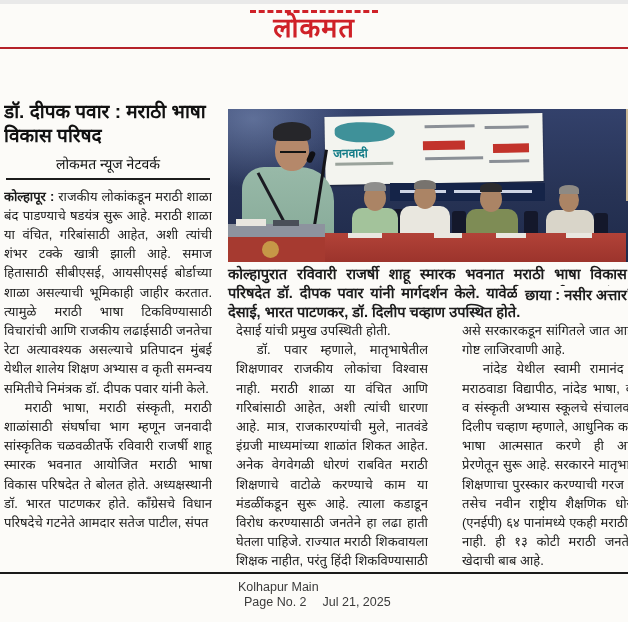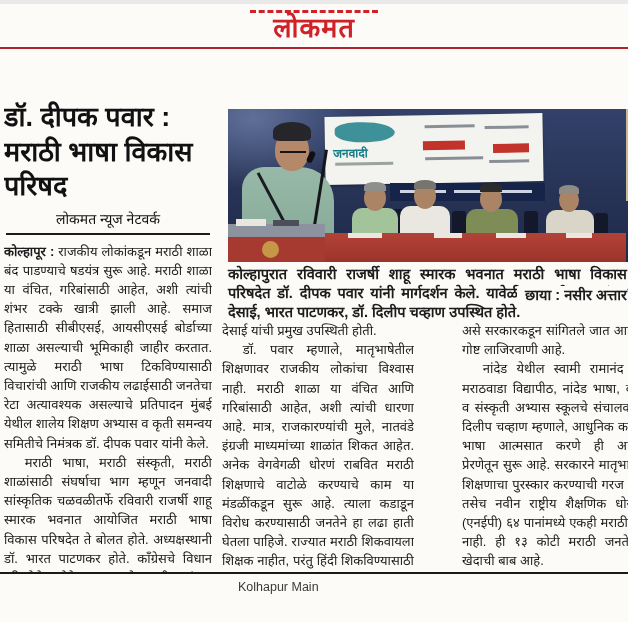--- a/index.html
+++ b/index.html
@@ -17,21 +17,21 @@
   .logo { font-size:27px; font-weight:bold; color:#cf2128; letter-spacing:1px; line-height:1.1; }
   .red-rule { position:absolute; top:43px; left:0; right:0; height:2px; background:#b5232a; }
   
   .headline {
     position:absolute; top:46px; left:4px; width:620px;
     font-size:35px; line-height:1.2; font-weight:bold; color:#131313;
     letter-spacing:-0.5px; white-space:nowrap;
   }
   
   .col-left { position:absolute; left:4px; top:96px; width:208px; height:472px; overflow:hidden; }
-  .subheadline { font-size:27px; line-height:1.28; font-weight:bold; color:#111; }
+  .subheadline { font-size:19px; line-height:1.28; font-weight:bold; color:#111; }
   .byline { text-align:center; font-size:14px; font-weight:normal; margin-top:5px; color:#111; }
   .byline-rule { border-top:2px solid #1c1c1c; margin:5px 2px 7px 2px; }
   .bodytext { font-size:13px; line-height:19.2px; text-align:justify; color:#1b1b1b; }
   .bodytext p.indent { text-indent:1.6em; }
   .dateline { font-weight:bold; }
   
   .photo {
     position:absolute; left:228px; top:105px; width:468px; height:153px;
     background:linear-gradient(180deg,#33416b 0%,#273355 55%,#1f2a4a 100%);
     overflow:hidden;
@@ -73,21 +73,21 @@
   .paper { position:absolute; height:5px; background:#e9e7e0; }
   .chair { position:absolute; width:14px; height:24px; background:#14182b; border-radius:3px 3px 0 0; }
   .g-head { position:absolute; width:22px; height:26px; background:#ab8465; border-radius:50%; }
   .g-hair { position:absolute; width:22px; height:9px; border-radius:50% 50% 0 0; }
   .g-torso { position:absolute; border-radius:10px 10px 0 0; }
   
   .caption { position:absolute; left:228px; top:261px; width:399px; height:56px;
     font-size:14.6px; line-height:19px; font-weight:600; text-align:justify; color:#1c1c1c; }
   .credit { position:absolute; right:0; bottom:16px; font-weight:bold; background:#fcfbf8; padding-left:8px; }
   
-  .col-mid { position:absolute; left:222px; top:317px; width:192px; height:251px; overflow:hidden; }
+  .col-mid { position:absolute; left:236px; top:317px; width:192px; height:251px; overflow:hidden; }
   .col-right { position:absolute; left:462px; top:317px; width:190px; height:251px; overflow:hidden; }
   .clip-rule { position:absolute; top:568px; left:0; right:0; height:2px; background:#1a1a1a; }
   
   .meta { position:absolute; left:238px; top:576px; font-size:12.5px; line-height:15px; color:#3b3b3b; }
   .meta .l2 { margin-left:6px; }
   .meta .l3 { margin-left:13px; }
   .meta .gap { display:inline-block; width:16px; }
 </style>
 </head>
 <body>
@@ -190,15 +190,18 @@
 
   <div class="col-right bodytext">
     <p>असे सरकारकडून सांगितले जात आहे, ही गोष्ट लाजिरवाणी आहे.</p>
     <p class="indent">नांदेड येथील स्वामी रामानंद तीर्थ मराठवाडा विद्यापीठ, नांदेड भाषा, वाङ्मय व संस्कृती अभ्यास स्कूलचे संचालक डॉ. दिलीप चव्हाण म्हणाले, आधुनिक काळात भाषा आत्मसात करणे ही आर्थिक प्रेरणेतून सुरू आहे. सरकारने मातृभाषेतून शिक्षणाचा पुरस्कार करण्याची गरज आहे. तसेच नवीन राष्ट्रीय शैक्षणिक धोरणात (एनईपी) ६४ पानांमध्ये एकही मराठी शब्द नाही. ही १३ कोटी मराठी जनतेसाठी खेदाची बाब आहे.</p>
   </div>
 
   <div class="clip-rule"></div>
 
   <footer class="meta">
     <div class="l1">Kolhapur Main</div>
+    <div class="l2">
+      <span>Page No. 2</span><span class="gap"></span><span>Jul 21, 2025</span>
+    </div>
   </footer>
 
 </div>
 
 </body></html>

